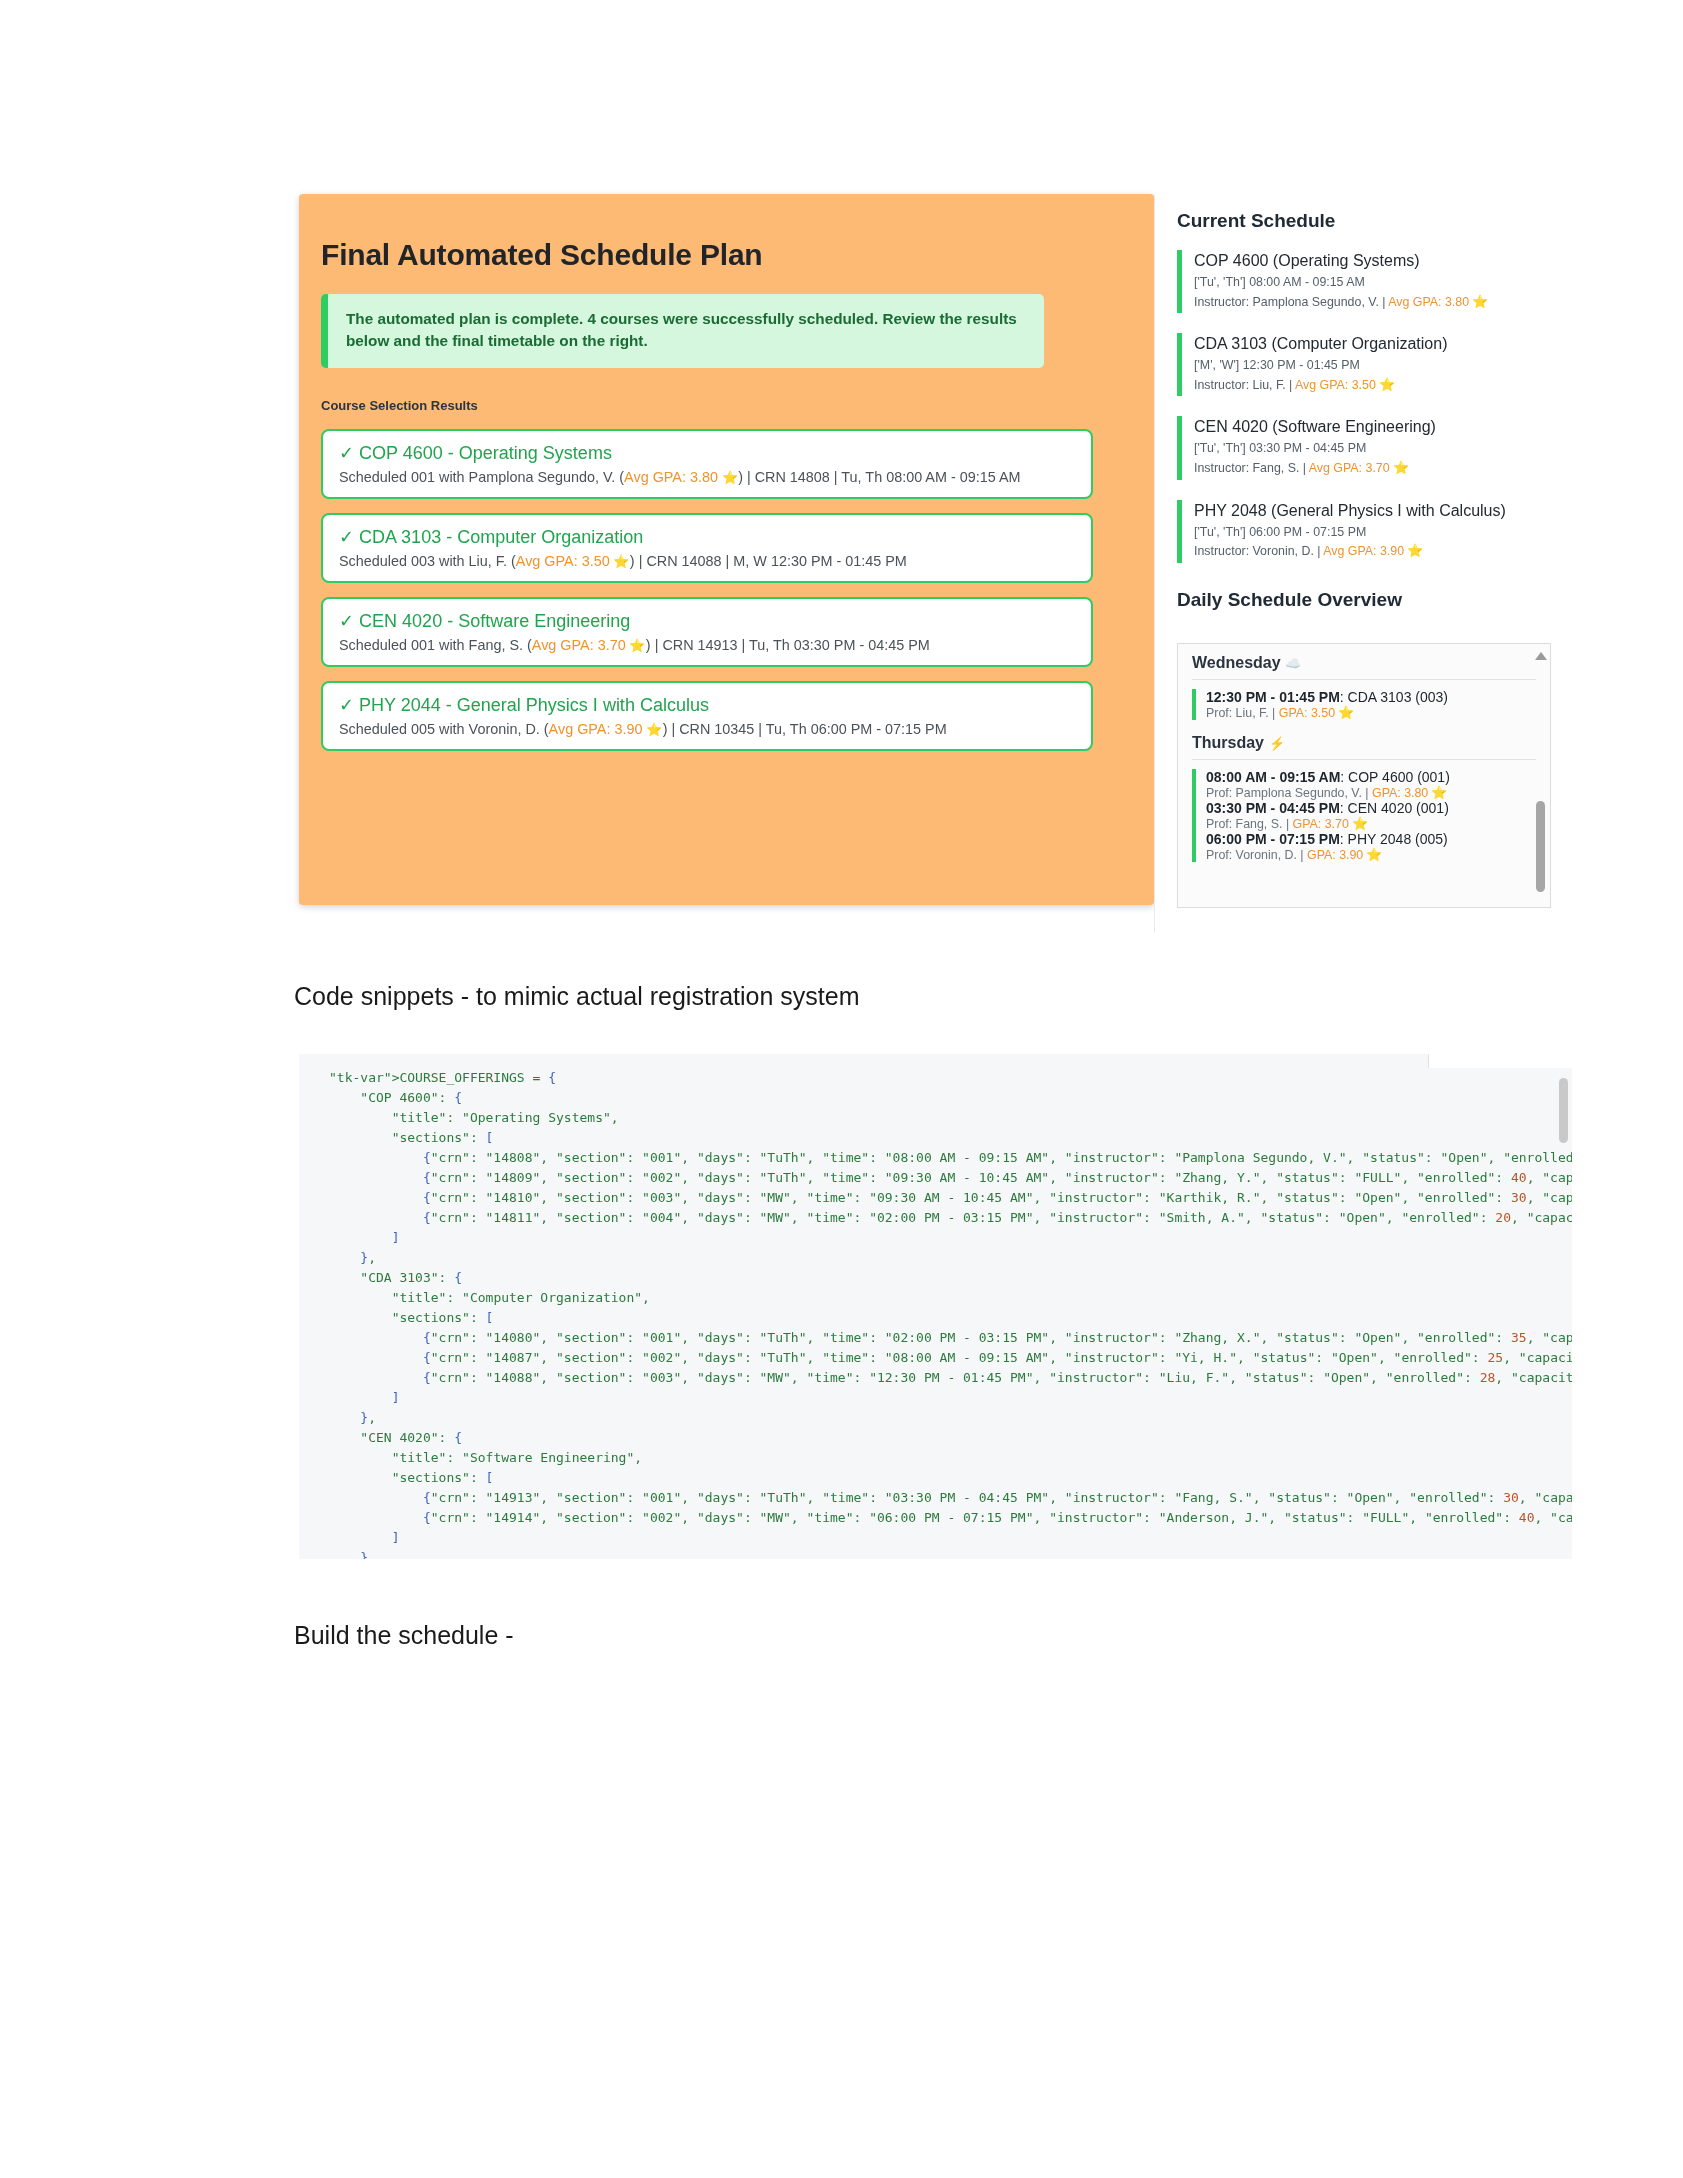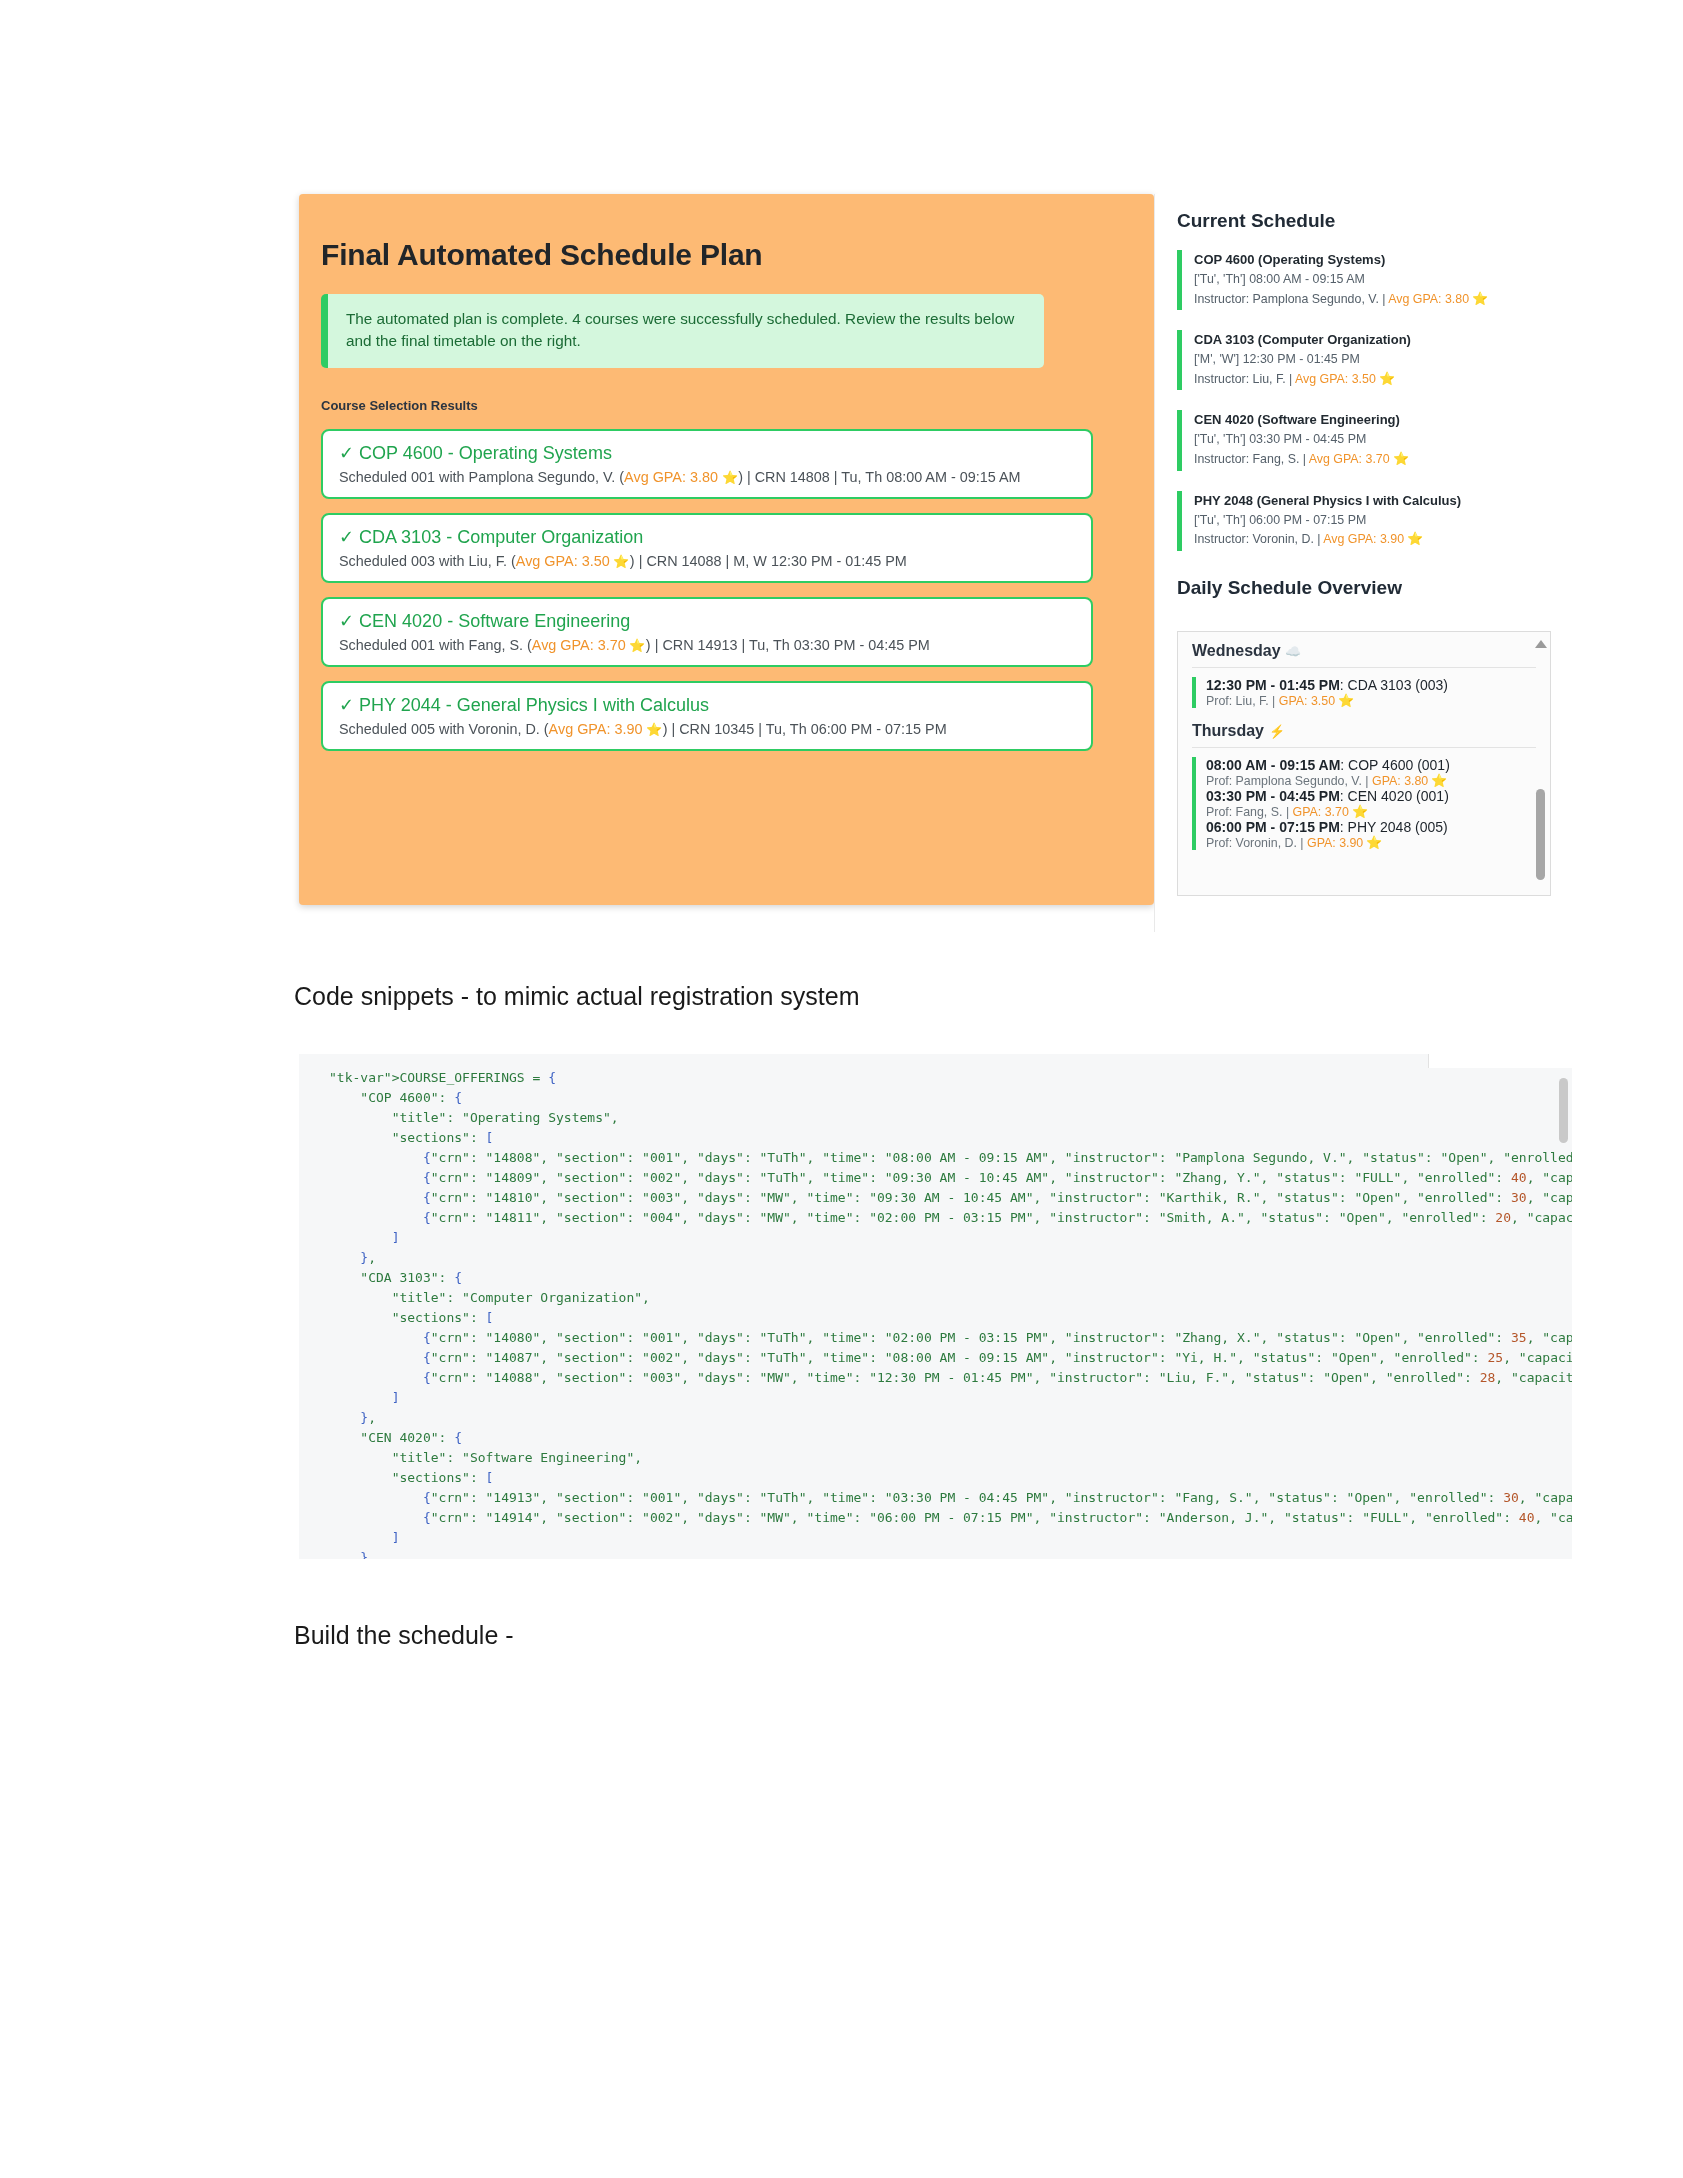--- a/index.html
+++ b/index.html
@@ -30,21 +30,21 @@
     font-size:30px;font-weight:bold;color:#212529;
     margin:16px 0 22px 0;letter-spacing:-0.2px;
   }
   .alert-success{
     background:#d4f7dd;
     border-left:7px solid #2ecc63;
     border-radius:5px;
     padding:14px 18px 16px 18px;
     color:#1b6b35;
     font-size:15.3px;
-    font-weight:normal;
+    font-weight:bold;
     line-height:1.45;
     width:723px;
     box-sizing:border-box;
     margin-bottom:30px;
   }
   .section-head{
     font-size:13px;font-weight:bold;color:#2b3440;margin:0 0 16px 0;
   }
   .course-card{
     border:2px solid #2ecc63;
@@ -75,21 +75,21 @@
   .shot1-right-inner{padding:16px 22px 0 22px;}
   .panel-head{
     font-size:19px;font-weight:bold;color:#212b36;margin:0 0 18px 0;
   }
   .panel-head.second{margin-top:26px;margin-bottom:32px;}
   .sched-item{
     border-left:5px solid #2ecc63;
     padding:2px 0 2px 12px;
     margin-bottom:20px;
   }
-  .sched-item-title{font-size:13px;font-weight:bold;color:#222a31;margin-bottom:3px;}
+  .sched-item-title{font-size:16px;font-weight:normal;color:#222a31;margin-bottom:3px;}
   .sched-item-line{font-size:12.4px;color:#55606a;line-height:1.5;}
 
   .daily-box{
     border:1px solid #dcdcdc;
     border-radius:0;
     background:#fbfbfb;
     padding:10px 14px 0 14px;
     position:relative;
     height:265px;
     overflow:hidden;

